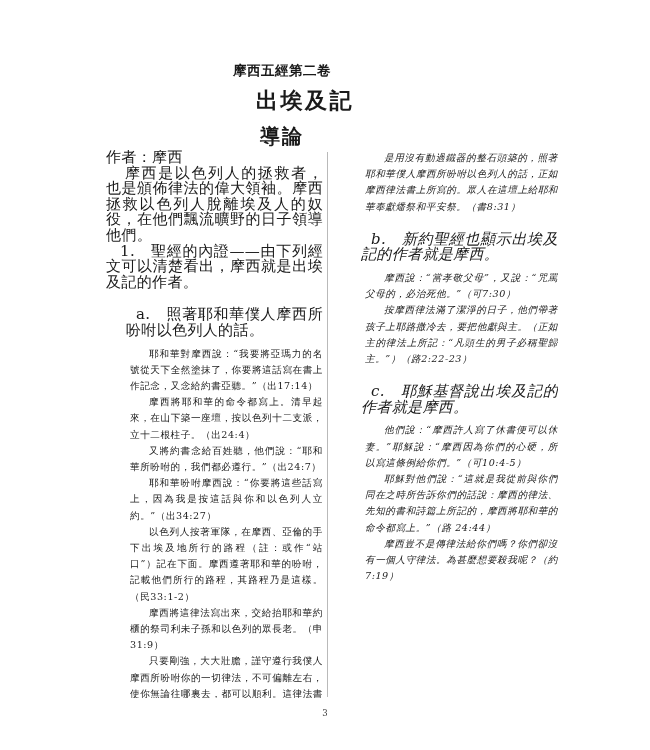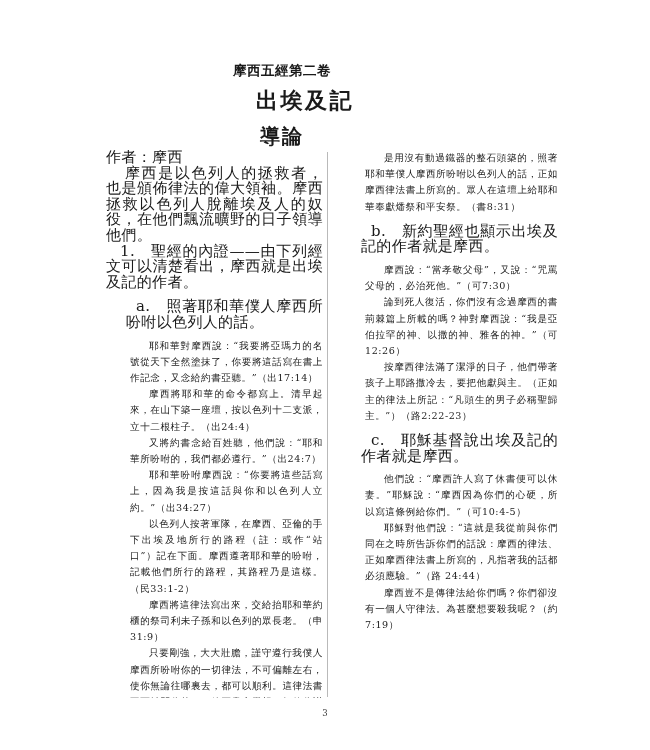--- a/index.html
+++ b/index.html
@@ -63,21 +63,21 @@
     height: 548px;
   }
   .col {
     position: absolute;
     top: 0;
     width: 217px;
     height: 548px;
     overflow: hidden;
   }
   .col-left  { left: 106px; }
-  .col-right { left: 341px; }
+  .col-right { left: 341px; font-style: italic; }
 
   .divider {
     position: absolute;
     left: 327px;
     top: 2px;
     width: 1px;
     height: 545px;
     background: #b9b9b9;
   }
 
@@ -95,21 +95,21 @@
   }
   .lvl0-body {       
     text-indent: 19px;
   }
   .numbered {        
     text-indent: 14px;
   }
   .lettered {        
     padding-left: 20px;
     text-indent: 10px;
-    margin-top: 9px;
+    margin-top: 17px;
     margin-bottom: 7px;
   }
   .quote {           
     padding-left: 24px;
     text-indent: 19px;
     font-size: 9.6px;
     line-height: 16.2px;
     letter-spacing: 0.55px;
   }
   .quote + .quote { margin-top: 0; }
@@ -160,27 +160,26 @@
 
     </div>
 
     <div class="col col-right">
 
       <p class="p quote">是用沒有動過鐵器的整石頭築的，照著耶和華僕人摩西所吩咐以色列人的話，正如摩西律法書上所寫的。眾人在這壇上給耶和華奉獻燔祭和平安祭。（書8:31）</p>
 
       <p class="p lettered">b.　新約聖經也顯示出埃及記的作者就是摩西。</p>
 
       <p class="p quote">摩西說：“當孝敬父母”，又說：“咒罵父母的，必治死他。”（可7:30）</p>
-      <p class="p quote">論到死人復活，你們沒有念過摩西的書荊棘篇上所載的嗎？神對摩西說：“我是亞伯拉罕的神、以撒的神、雅各的神。”（可12:26）</p>
       <p class="p quote">按摩西律法滿了潔淨的日子，他們帶著孩子上耶路撒冷去，要把他獻與主。（正如主的律法上所記：“凡頭生的男子必稱聖歸主。”）（路2:22-23）</p>
 
       <p class="p lettered">c.　耶穌基督說出埃及記的作者就是摩西。</p>
 
       <p class="p quote">他們說：“摩西許人寫了休書便可以休妻。”耶穌說：“摩西因為你們的心硬，所以寫這條例給你們。”（可10:4-5）</p>
-      <p class="p quote">耶穌對他們說：“這就是我從前與你們同在之時所告訴你們的話說：摩西的律法、正如摩西律法書上所寫的，凡指著我的話都必須應驗。”（路 24:44）</p>
+      <p class="p quote">耶穌對他們說：“這就是我從前與你們同在之時所告訴你們的話說：摩西的律法、先知的書和詩篇上所記的，摩西將耶和華的命令都寫上。”（路 24:44）</p>
       <p class="p quote">摩西豈不是傳律法給你們嗎？你們卻沒有一個人守律法。為甚麼想要殺我呢？（約7:19）</p>
 
     </div>
   </div>
 
   <div class="folio">3</div>
 
 </div>
 
 </body></html>

